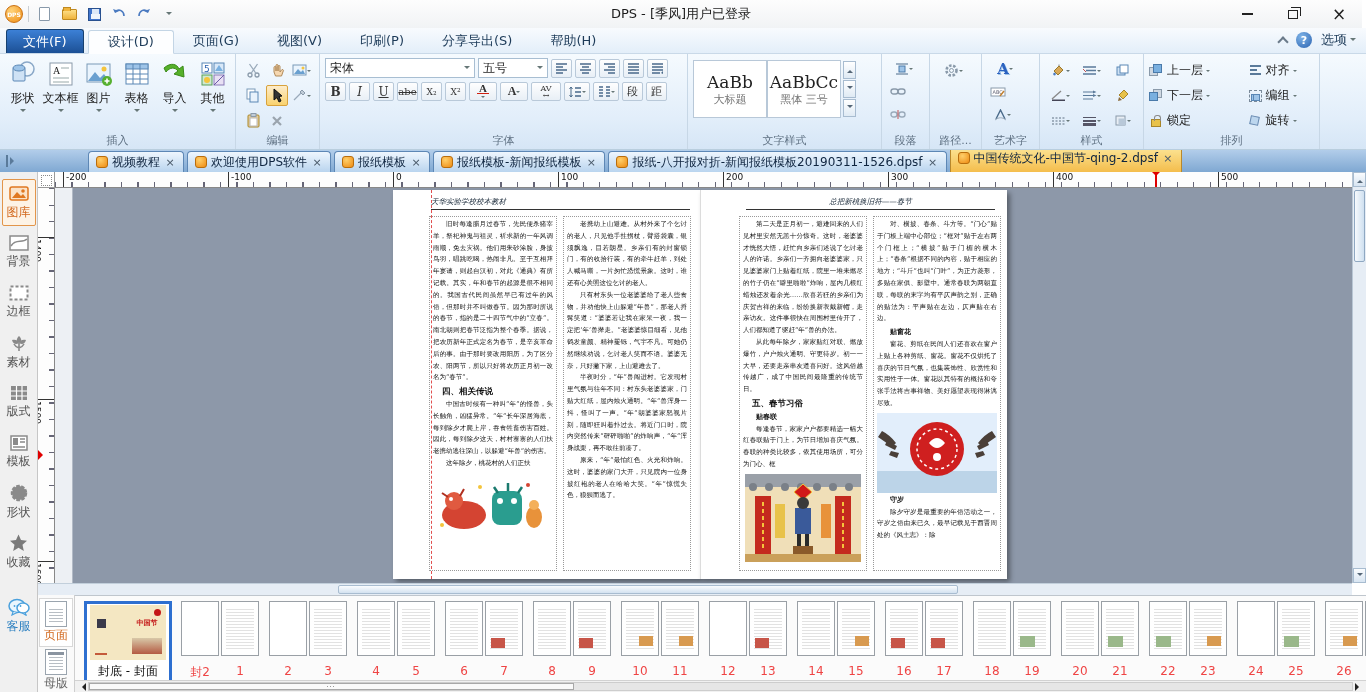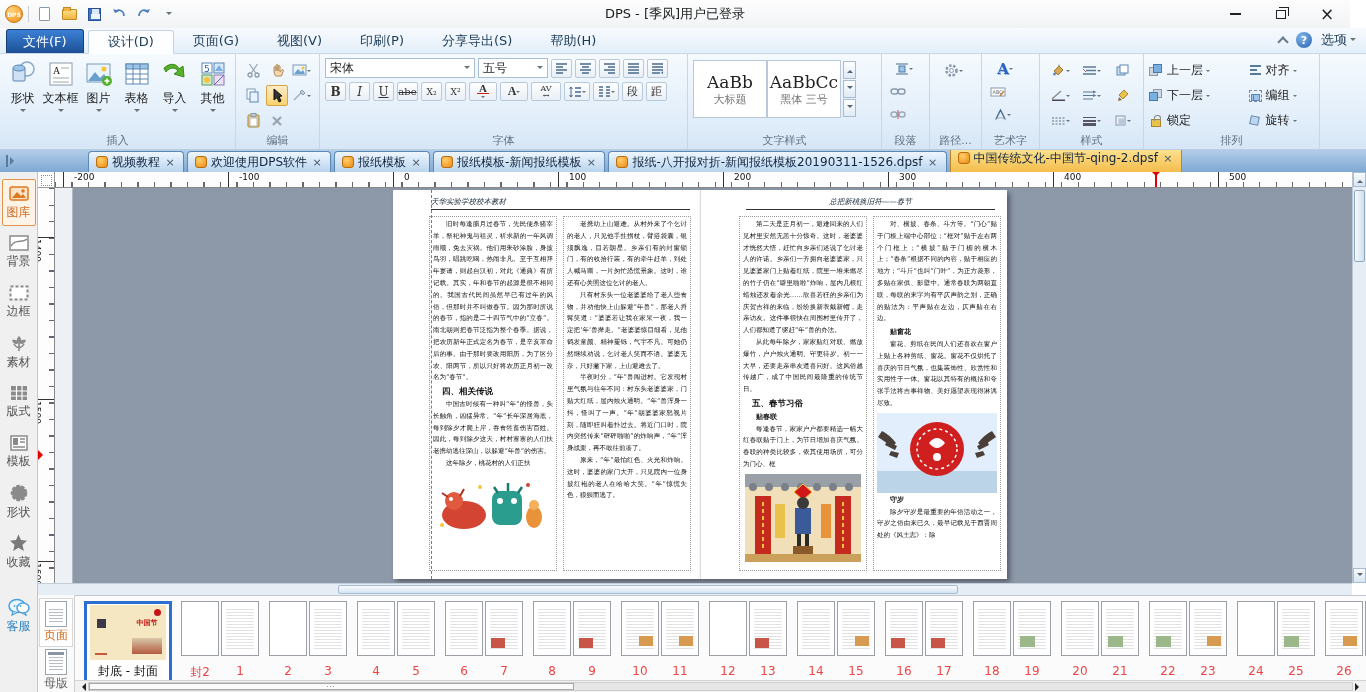--- a/index.html
+++ b/index.html
@@ -2,21 +2,21 @@
 <html><head>
 <meta charset="utf-8">
 <style>
 *{margin:0;padding:0;box-sizing:border-box}
 html,body{width:1366px;height:692px;overflow:hidden}
 body{position:relative;font-family:"DejaVu Sans","Liberation Sans",sans-serif;font-size:12px;background:#fff;color:#222}
 svg{display:block}
 .caret{width:0;height:0;border:3px solid transparent;border-top-color:#677;margin-top:2px}
 .caret.s{border-width:2.5px}
 
-.titlebar{position:absolute;top:0;left:0;right:16px;height:28px;background:linear-gradient(#fdfdfd,#f1f3f5);display:flex;align-items:center}
+.titlebar{position:absolute;top:0;left:0;right:4px;height:28px;background:linear-gradient(#fdfdfd,#f1f3f5);display:flex;align-items:center}
 .qat{display:flex;align-items:center;gap:5px;padding-left:5px;z-index:2}
 .dps-logo{width:18px;height:18px;border-radius:50%;background:radial-gradient(circle at 35% 30%,#ffd37a,#ef8d15);border:1px solid #c96f10;color:#fff;font-size:6px;font-weight:bold;display:flex;align-items:center;justify-content:center}
 .qsep{width:1px;height:16px;background:#c9ced3}
 .qbtn{width:20px;height:20px;display:flex;align-items:center;justify-content:center}
 .i-doc{width:11px;height:14px;background:#fff;border:1px solid #8899aa;border-radius:1px}
 .i-folder{width:15px;height:11px;background:linear-gradient(#fde08a,#f0b43c);border:1px solid #c08a20;border-radius:1px;position:relative}
 .i-folder::before{content:"";position:absolute;top:-3px;left:0;width:6px;height:3px;background:#f0b43c;border:1px solid #c08a20;border-bottom:none}
 .i-save{width:13px;height:13px;background:#3f74cc;border:1px solid #28508f;position:relative}
 .i-save::before{content:"";position:absolute;left:3px;top:0;width:7px;height:5px;background:#dce8f8}
 .i-save::after{content:"";position:absolute;left:2px;bottom:1px;width:9px;height:5px;background:#eef4fc}
@@ -83,21 +83,21 @@
 
 .sidebar{position:absolute;left:0;top:172px;bottom:0;width:38px;background:#f0f0f0;border-right:1px solid #c6c6c6;display:flex;flex-direction:column;align-items:center;padding-top:7px;z-index:3}
 .sitem{width:34px;height:47px;display:flex;flex-direction:column;align-items:center;justify-content:center;gap:2px;font-size:12px;color:#555;margin-bottom:3px;border:1px solid transparent}
 .sitem.active{background:#fdf3e6;border-color:#e2954a;color:#d2691e;border-radius:2px}
 .service{margin-top:14px;color:#2a7fc0}
 
 .corner{position:absolute;left:38px;top:172px;width:17px;height:16px;background:#fff;border-right:1px solid #999;border-bottom:1px solid #999;z-index:2}
 .corner::before{content:"";position:absolute;left:3px;top:3px;width:9px;height:9px;border:1px dotted #888}
 .hruler{position:absolute;left:55px;right:14px;top:172px;height:16px;background:#fdfdfd;border-bottom:1px solid #888;overflow:hidden;z-index:2}
 .hticks{position:absolute;left:0;right:0;bottom:0;height:5px;background:repeating-linear-gradient(to right,#667 0 1px,transparent 1px 16.5px)}
-.hnum{position:absolute;top:0;font-size:9px;color:#111;border-left:1px solid #333;height:16px;padding-left:10px;line-height:11px}
+.hnum{position:absolute;top:0;font-size:9px;color:#111;border-left:1px solid #333;height:16px;padding-left:2px;line-height:11px}
 .hmark{position:absolute;top:0;width:2px;height:16px;background:#e00000}
 .hmark::before{content:"";position:absolute;left:-3px;top:0;border:4px solid transparent;border-top-color:#e00000}
 .vruler{position:absolute;left:38px;top:188px;width:17px;height:395px;background:#fdfdfd;border-right:1px solid #888;overflow:hidden;z-index:2}
 .vticksm{position:absolute;top:0;bottom:0;right:0;width:5px;background:repeating-linear-gradient(to bottom,#667 0 1px,transparent 1px 16.5px)}
 .vnum{position:absolute;left:4px;font-size:9px;color:#111;transform:rotate(90deg);transform-origin:0 0;white-space:nowrap}
 .vtick{position:absolute;left:0;width:17px;height:1px;background:#333}
 .vmark{position:absolute;left:0;width:0;height:0;border:5px solid transparent;border-left-color:#e00000}
 
 .canvas{position:absolute;left:55px;top:188px;right:14px;bottom:109px;background:#8d98a9;overflow:hidden}
 .cstrip{position:absolute;left:0;top:0;width:18px;bottom:0;background:#edf0f4;border-right:1px solid #b2bac6}

